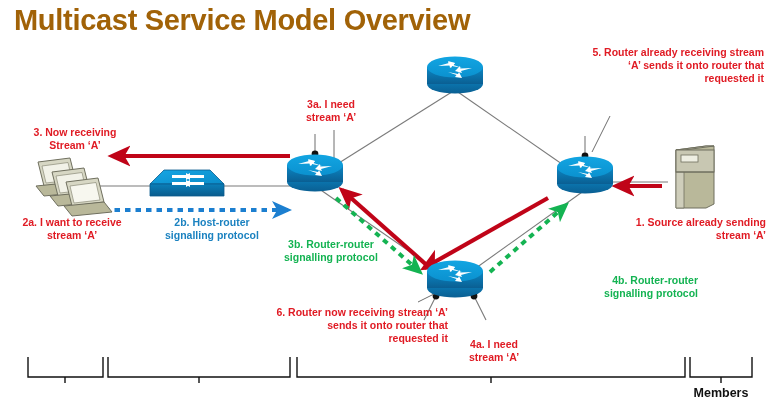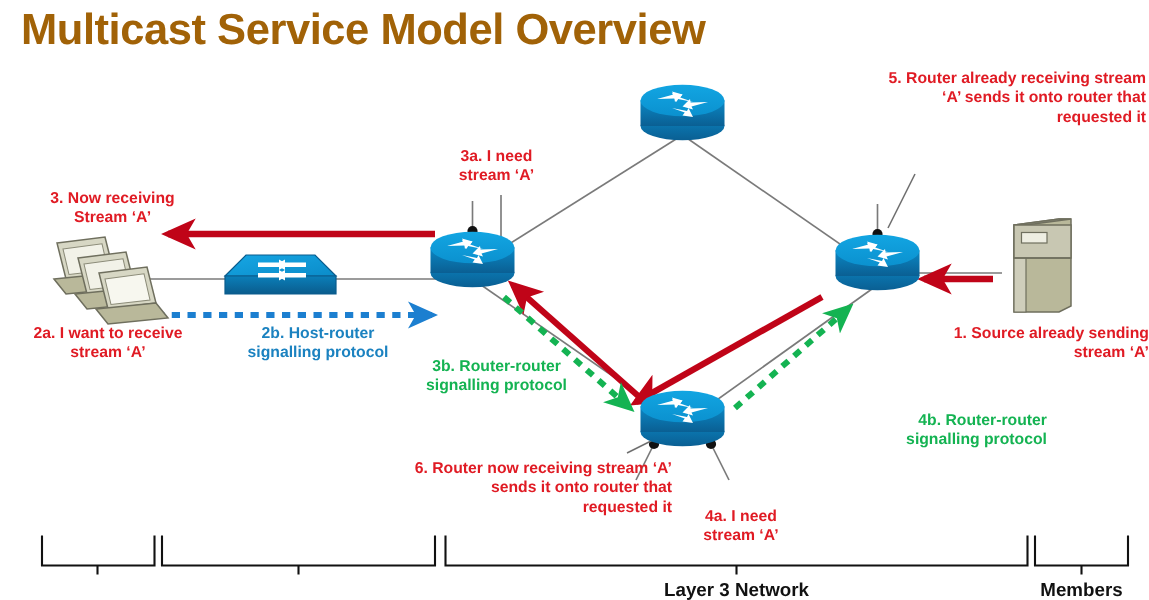--- a/index.html
+++ b/index.html
@@ -224,16 +224,15 @@
   <div class="note red lft" style="left:618px;top:216px;width:148px;">1. Source already sending
 stream ‘A’</div>
   <div class="note green lft" style="left:530px;top:262px;width:168px;margin-top:12px;">4b. Router-router
 signalling protocol</div>
   <div class="note red lft" style="left:226px;top:306px;width:222px;">6. Router now receiving stream ‘A’
 sends it onto router that
 requested it</div>
   <div class="note red ctr" style="left:436px;top:310px;width:116px;margin-top:28px;">4a. I need
 stream ‘A’</div>
 
-  <div class="axlabel" style="left:421px;top:386px;width:140px;">Layer 3 Network</div>
   <div class="axlabel" style="left:681px;top:386px;width:80px;">Members</div>
 
 </div>
 
 </body></html>

